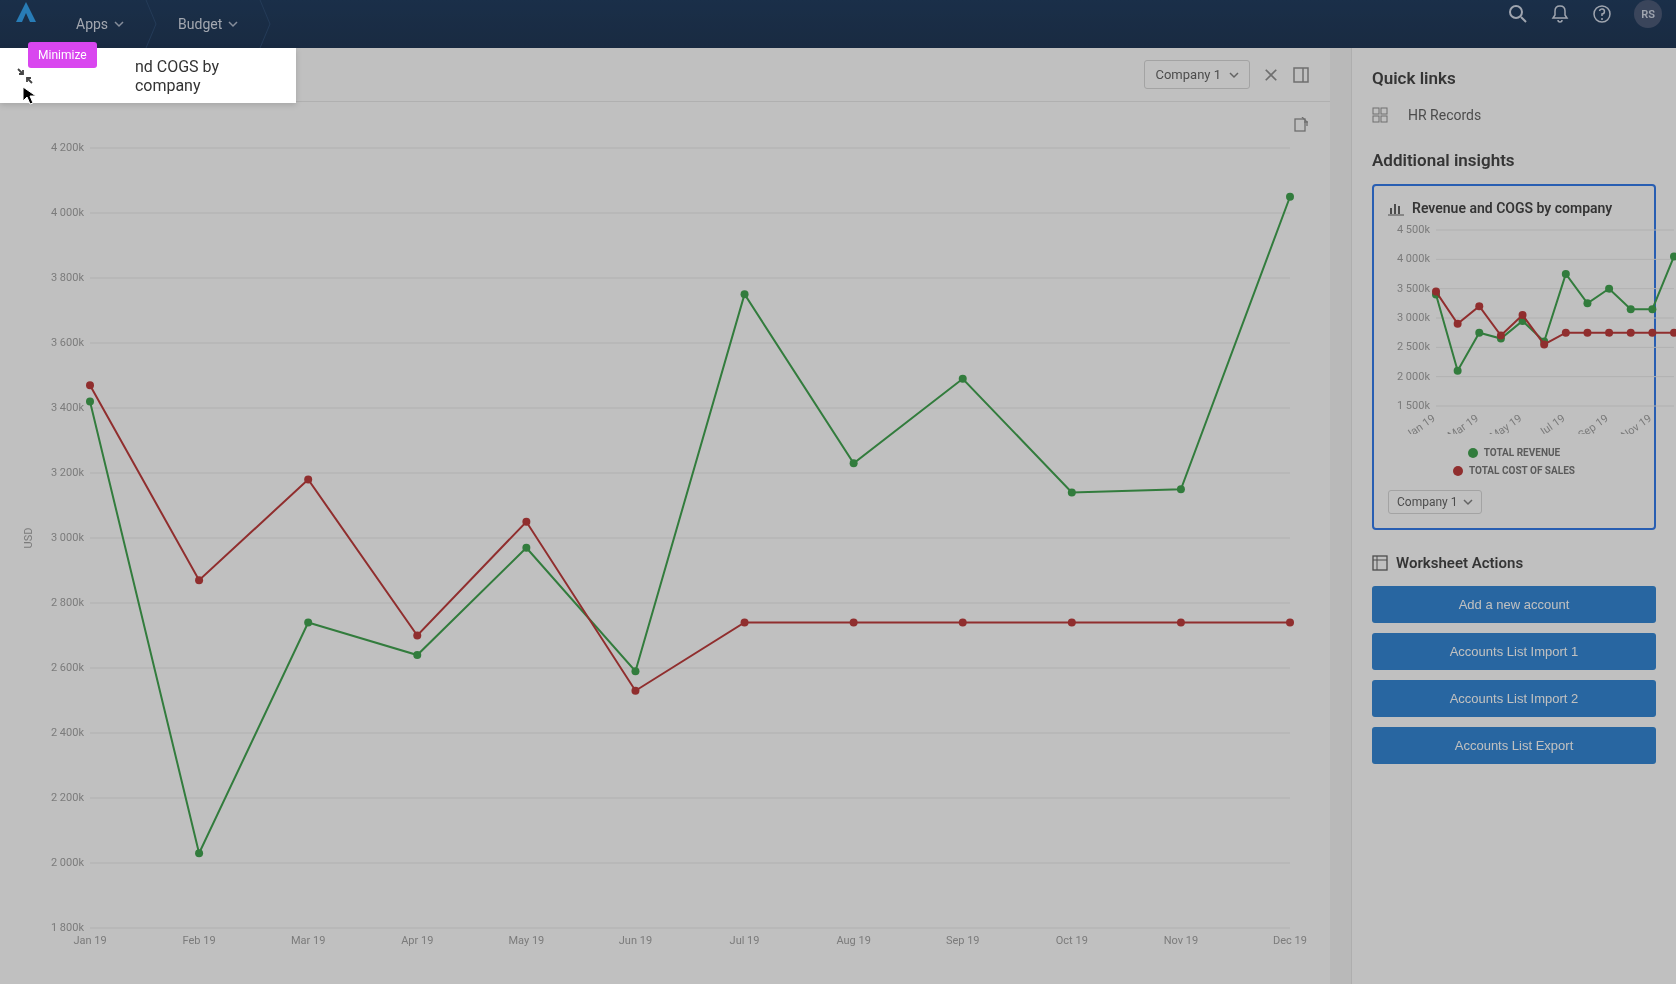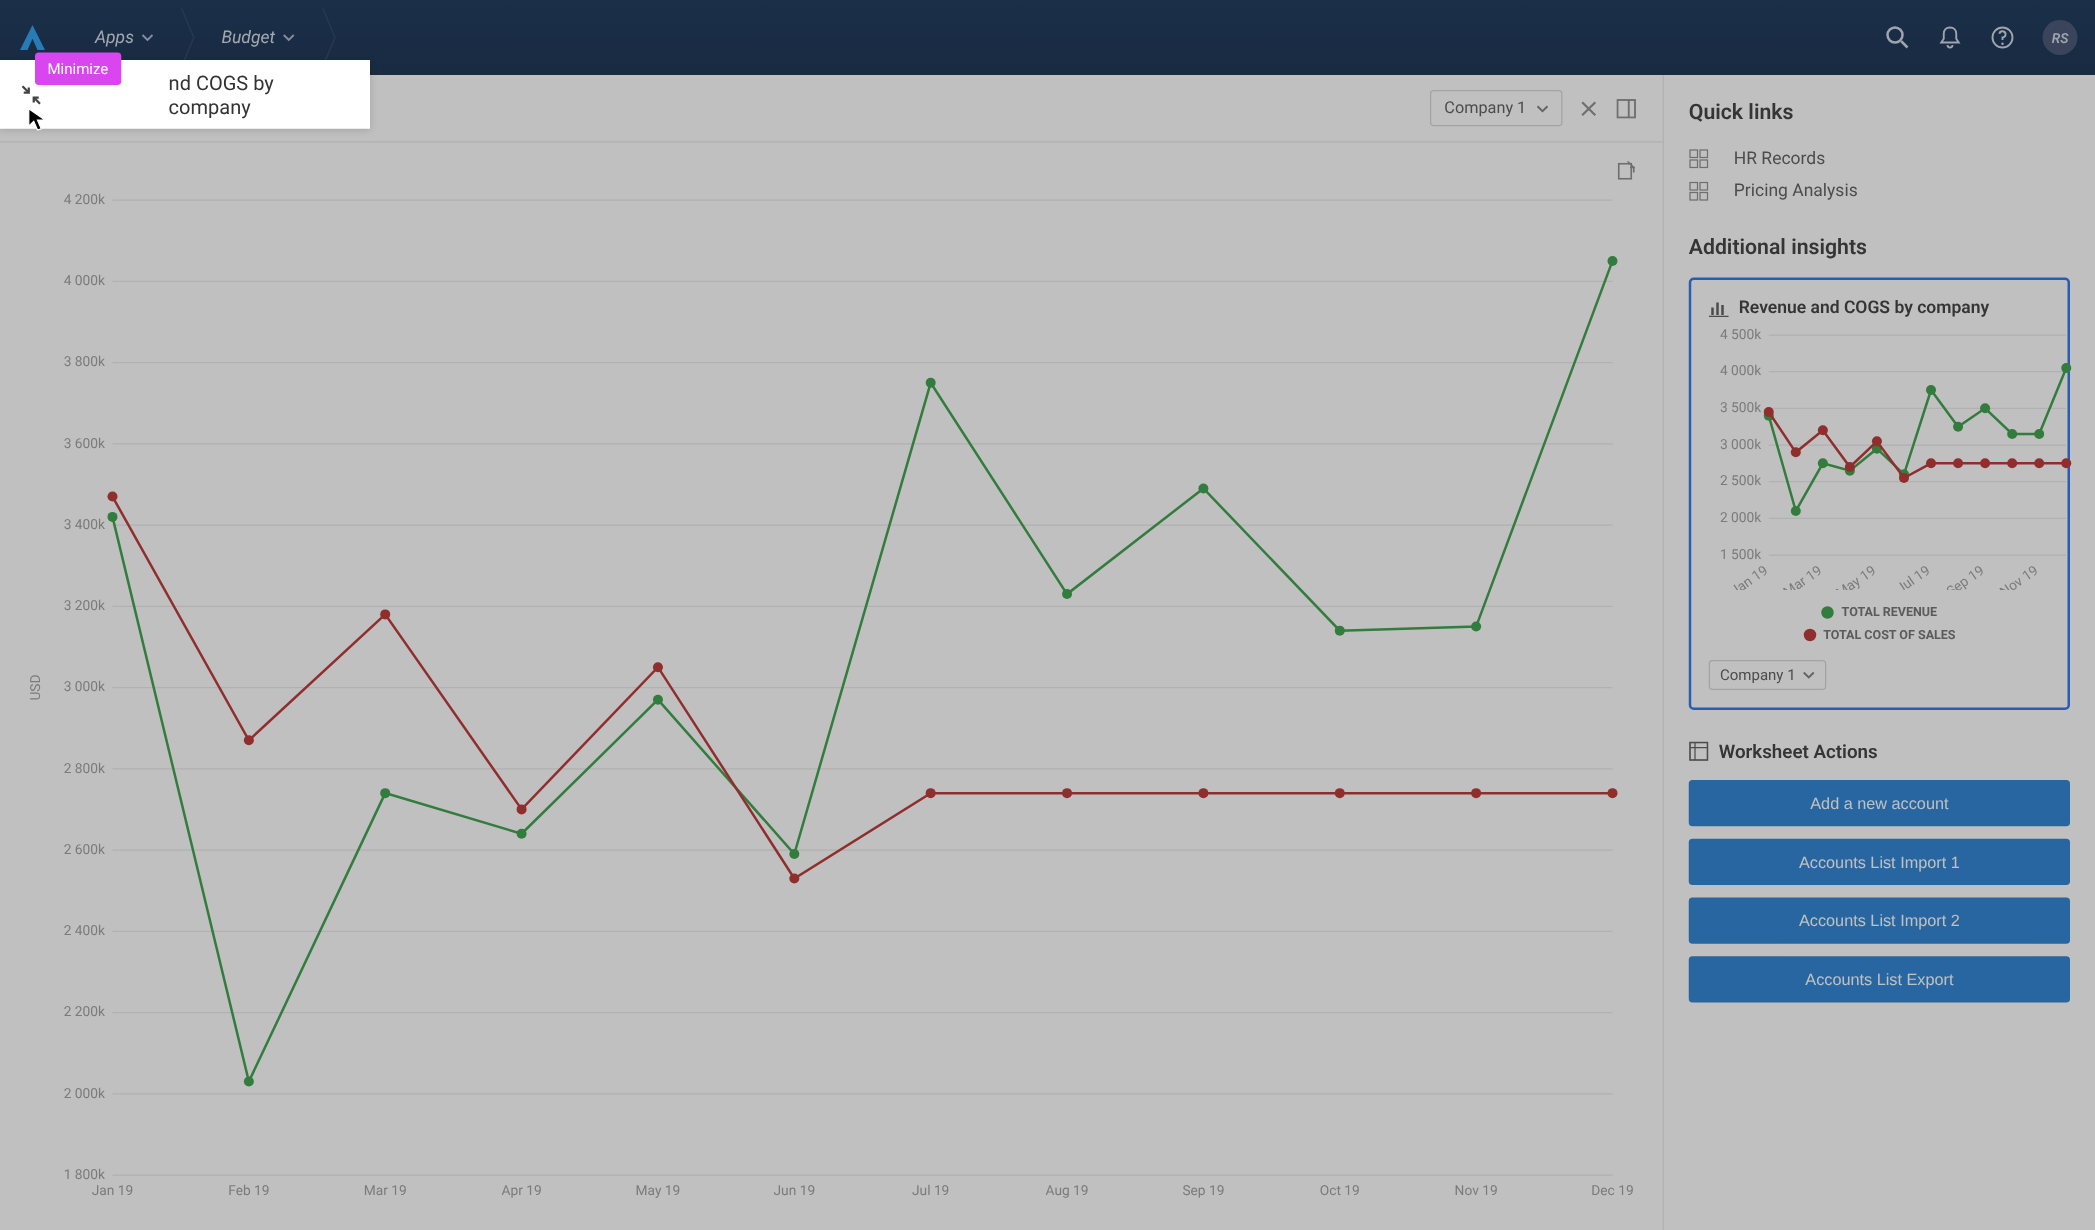--- a/index.html
+++ b/index.html
@@ -1,18 +1,18 @@
 <!DOCTYPE html>
 <html><head>
 <meta charset="utf-8">
 <style>
 * { box-sizing: border-box; margin: 0; padding: 0; }
 body { font-family: -apple-system, BlinkMacSystemFont, "Segoe UI", Roboto, sans-serif; background: #f5f5f5; width: 1676px; height: 984px; overflow: hidden; position: relative; }
 
-.topbar { background: linear-gradient(180deg, #0b2a50 0%, #0a2345 100%); height: 60px; display: flex; align-items: center; padding: 0 14px; color: #d4dbe7; font-style: italic; }
+.topbar { background: linear-gradient(180deg, #0b2a50 0%, #0a2345 100%); height: 48px; display: flex; align-items: flex-start; padding: 0 14px; color: #d4dbe7; }
 .logo { width: 24px; height: 24px; margin-right: 20px; }
 .logo svg { width: 24px; height: 24px; }
 .nav-item { display: flex; align-items: center; gap: 6px; padding: 0 18px; height: 48px; font-size: 14px; cursor: pointer; position: relative; }
 .nav-item.active { background: rgba(255,255,255,0.04); }
 .chev-down { width: 10px; height: 10px; }
 .nav-sep { width: 18px; height: 48px; }
 .topbar-right { margin-left: auto; display: flex; align-items: center; gap: 22px; }
 .icon-btn { width: 20px; height: 20px; cursor: pointer; display: flex; align-items: center; justify-content: center; }
 .avatar { width: 28px; height: 28px; border-radius: 50%; background: #3a4a6b; color: #cfd7e6; display: flex; align-items: center; justify-content: center; font-size: 11px; font-weight: 600; }
 
@@ -28,21 +28,21 @@
 .hdr-icon { width: 18px; height: 18px; cursor: pointer; color: #6b6b6b; display:flex;align-items:center;justify-content:center; }
 
 .chart-body { padding: 14px 20px 10px 20px; }
 .chart-actions { display: flex; justify-content: flex-end; margin-bottom: 4px; }
 .chart-svg { width: 1290px; height: 870px; }
 .axis-label { font-size: 11px; fill: #9a9a9a; }
 .grid-line { stroke: #e9e9e9; stroke-width: 1; }
 .y-title { font-size: 11px; fill: #9a9a9a; }
 .legend-dot { width: 10px; height: 10px; border-radius: 50%; display: inline-block; margin-right: 6px; vertical-align: middle; }
 
-.side-panel { width: 350px; background: #fff; border-left: 1px solid #e5e5e5; padding: 20px; overflow-y: auto; }
+.side-panel { width: 350px; background: #fff; border-left: 1px solid #e5e5e5; padding: 20px; overflow-y: auto; margin-left: 21px; }
 .side-heading { font-size: 17px; font-weight: 600; color: #333; margin-bottom: 14px; }
 .quick-link { display: flex; align-items: center; gap: 20px; font-size: 14px; color: #555; padding: 5px 0; cursor: pointer; }
 .quick-link svg { width: 16px; height: 16px; color: #888; }
 .side-heading.second { margin-top: 22px; }
 .insight-card { border: 2px solid #1f6feb; border-radius: 4px; padding: 14px; margin-top: 6px; }
 .insight-title { display: flex; align-items: center; gap: 8px; font-size: 14px; font-weight: 600; color: #333; margin-bottom: 8px; }
 .mini-chart-svg { width: 294px; height: 210px; }
 .mini-legend { font-size: 10px; font-weight: 700; color: #6b6b6b; text-align: center; margin-top: 6px; line-height: 1.8; }
 .mini-company-select { border: 1px solid #d5d5d5; border-radius: 3px; padding: 4px 8px; font-size: 12px; display: inline-flex; align-items: center; gap: 6px; cursor: pointer; margin-top: 10px; color:#555; }
 
@@ -224,29 +224,20 @@
     <div class="side-heading">Quick links</div>
     <div class="quick-link">
       <svg viewBox="0 0 16 16">
           <rect x="1" y="1" width="6" height="6" stroke="currentColor" fill="none"></rect>
           <rect x="9" y="1" width="6" height="6" stroke="currentColor" fill="none"></rect>
           <rect x="1" y="9" width="6" height="6" stroke="currentColor" fill="none"></rect>
           <rect x="9" y="9" width="6" height="6" stroke="currentColor" fill="none"></rect>
         </svg>
       <span>HR Records</span>
     </div>
-    <div class="quick-link">
-      <svg viewBox="0 0 16 16">
-          <rect x="1" y="1" width="6" height="6" stroke="currentColor" fill="none"></rect>
-          <rect x="9" y="1" width="6" height="6" stroke="currentColor" fill="none"></rect>
-          <rect x="1" y="9" width="6" height="6" stroke="currentColor" fill="none"></rect>
-          <rect x="9" y="9" width="6" height="6" stroke="currentColor" fill="none"></rect>
-        </svg>
-      <span>Pricing Analysis</span>
-    </div>
 
     <div class="side-heading second">Additional insights</div>
     <div class="insight-card">
       <div class="insight-title">
         <svg width="16" height="16" viewBox="0 0 16 16">
             <rect x="2" y="8" width="2" height="6" fill="#555"></rect>
             <rect x="6" y="4" width="2" height="10" fill="#555"></rect>
             <rect x="10" y="6" width="2" height="8" fill="#555"></rect>
             <line x1="0" y1="15" x2="16" y2="15" stroke="#555"></line>
           </svg>

